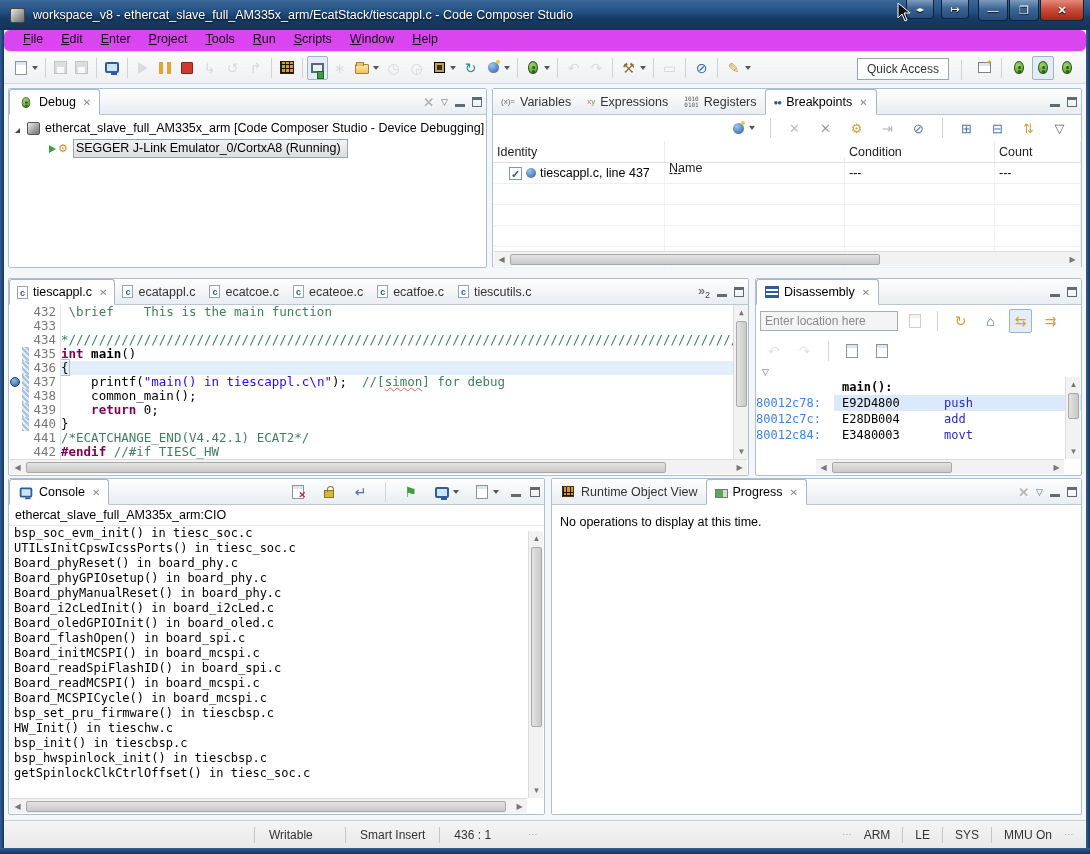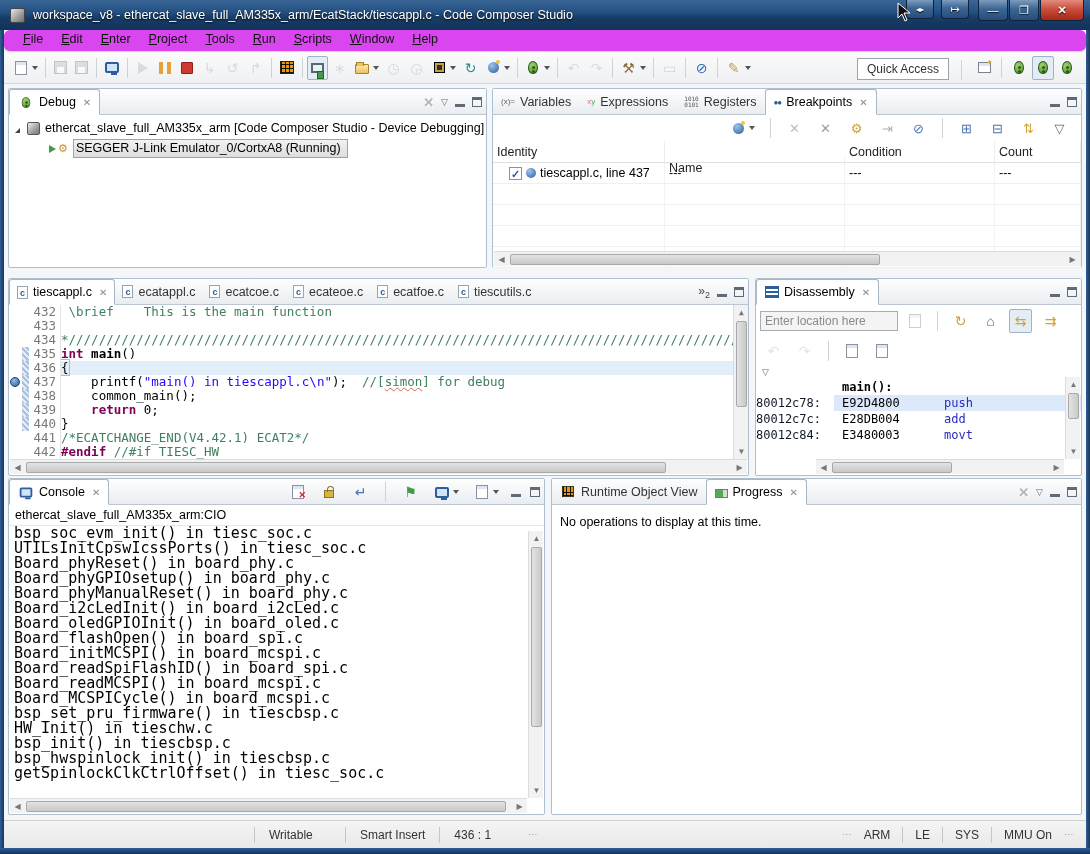--- a/index.html
+++ b/index.html
@@ -137,31 +137,31 @@
   .sb-arr { position:absolute; font-size:8px; color:#777; width:15px; height:15px; text-align:center; line-height:15px; }
 
   
   #disasm-panel { left:755px; top:278px; width:327px; height:198px; }
   .loc-row { display:flex; align-items:center; gap:6px; padding:4px 4px; }
   .loc-input { width:138px; height:20px; border:1px solid #a5adb5; background:#f4f4f4; color:#8a8a8a; font-size:12px; padding:0 4px; display:flex; align-items:center; }
   .dis-tools2 { display:flex; align-items:center; gap:8px; padding:2px 6px; }
   .dis-caret { padding:2px 6px; color:#666; font-size:9px; }
   .dis-body { position:relative; font-family:"DejaVu Sans Mono",monospace; font-size:12px; height:84px; overflow:hidden; }
   .dis-row { display:flex; height:16px; line-height:16px; }
-  .dis-addr { width:78px; color:#0f172a; text-align:right; padding-right:22px; flex:none; }
+  .dis-addr { width:78px; color:#3b82f6; text-align:right; padding-right:22px; flex:none; }
   .dis-right { flex:1; display:flex; }
   .dis-right.sel { background:#dce9fb; }
   .dis-code { width:110px; color:#000; padding-left:8px; }
   .dis-mn { color:#2a2ac0; }
   .dis-hdr { font-weight:bold; color:#000; padding-left:8px; }
 
   
   #console-panel { left:8px; top:478px; width:537px; height:337px; }
   .con-sub { font-size:12.5px; color:#000; padding:3px 6px; border-bottom:1px solid #e7e7e7; }
-  .con-body { position:relative; height:271px; overflow:hidden; font-family:"DejaVu Sans Mono",monospace; font-size:15px; color:#000; padding-left:5px; }
+  .con-body { position:relative; height:271px; overflow:hidden; font-family:"DejaVu Sans Mono",monospace; font-size:12px; color:#000; padding-left:5px; }
   .con-line { height:15px; line-height:15px; white-space:pre; }
 
   
   #progress-panel { left:551px; top:478px; width:531px; height:337px; }
   .prog-msg { font-size:12.5px; color:#000; padding:10px 8px; }
 
   
   .statusbar { position:absolute; left:4px; top:820px; width:1082px; height:28px; background:linear-gradient(180deg,#f4f4f4,#e9e9e9);
     border-top:1px solid #cfcfcf; display:flex; align-items:center; font-size:12px; color:#333; }
   .st-sep { width:1px; height:16px; background:#c6c6c6; margin:0 10px; }

